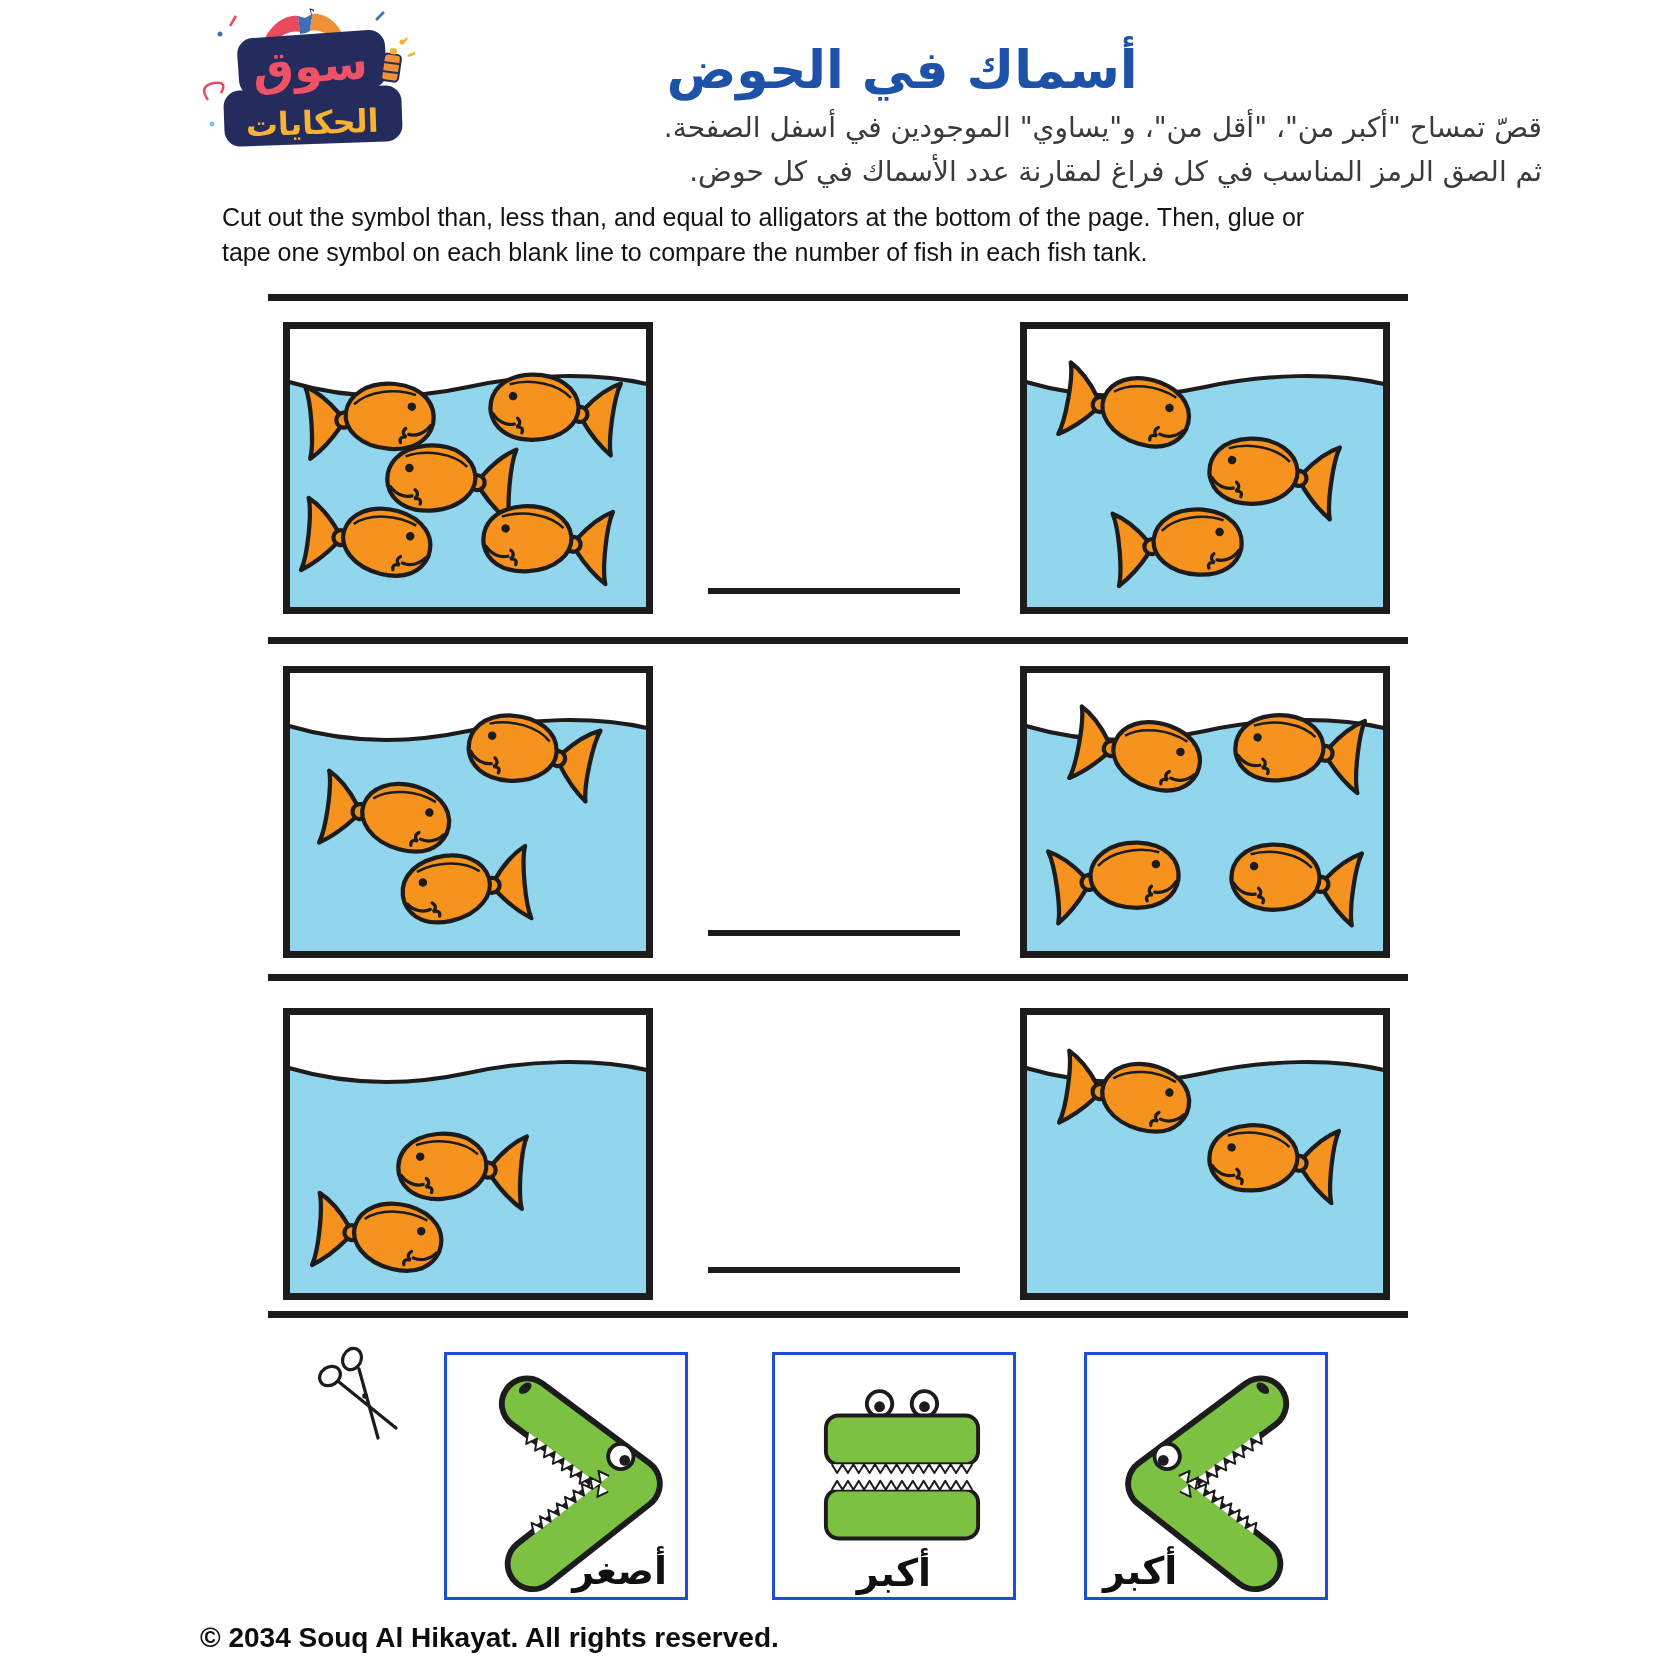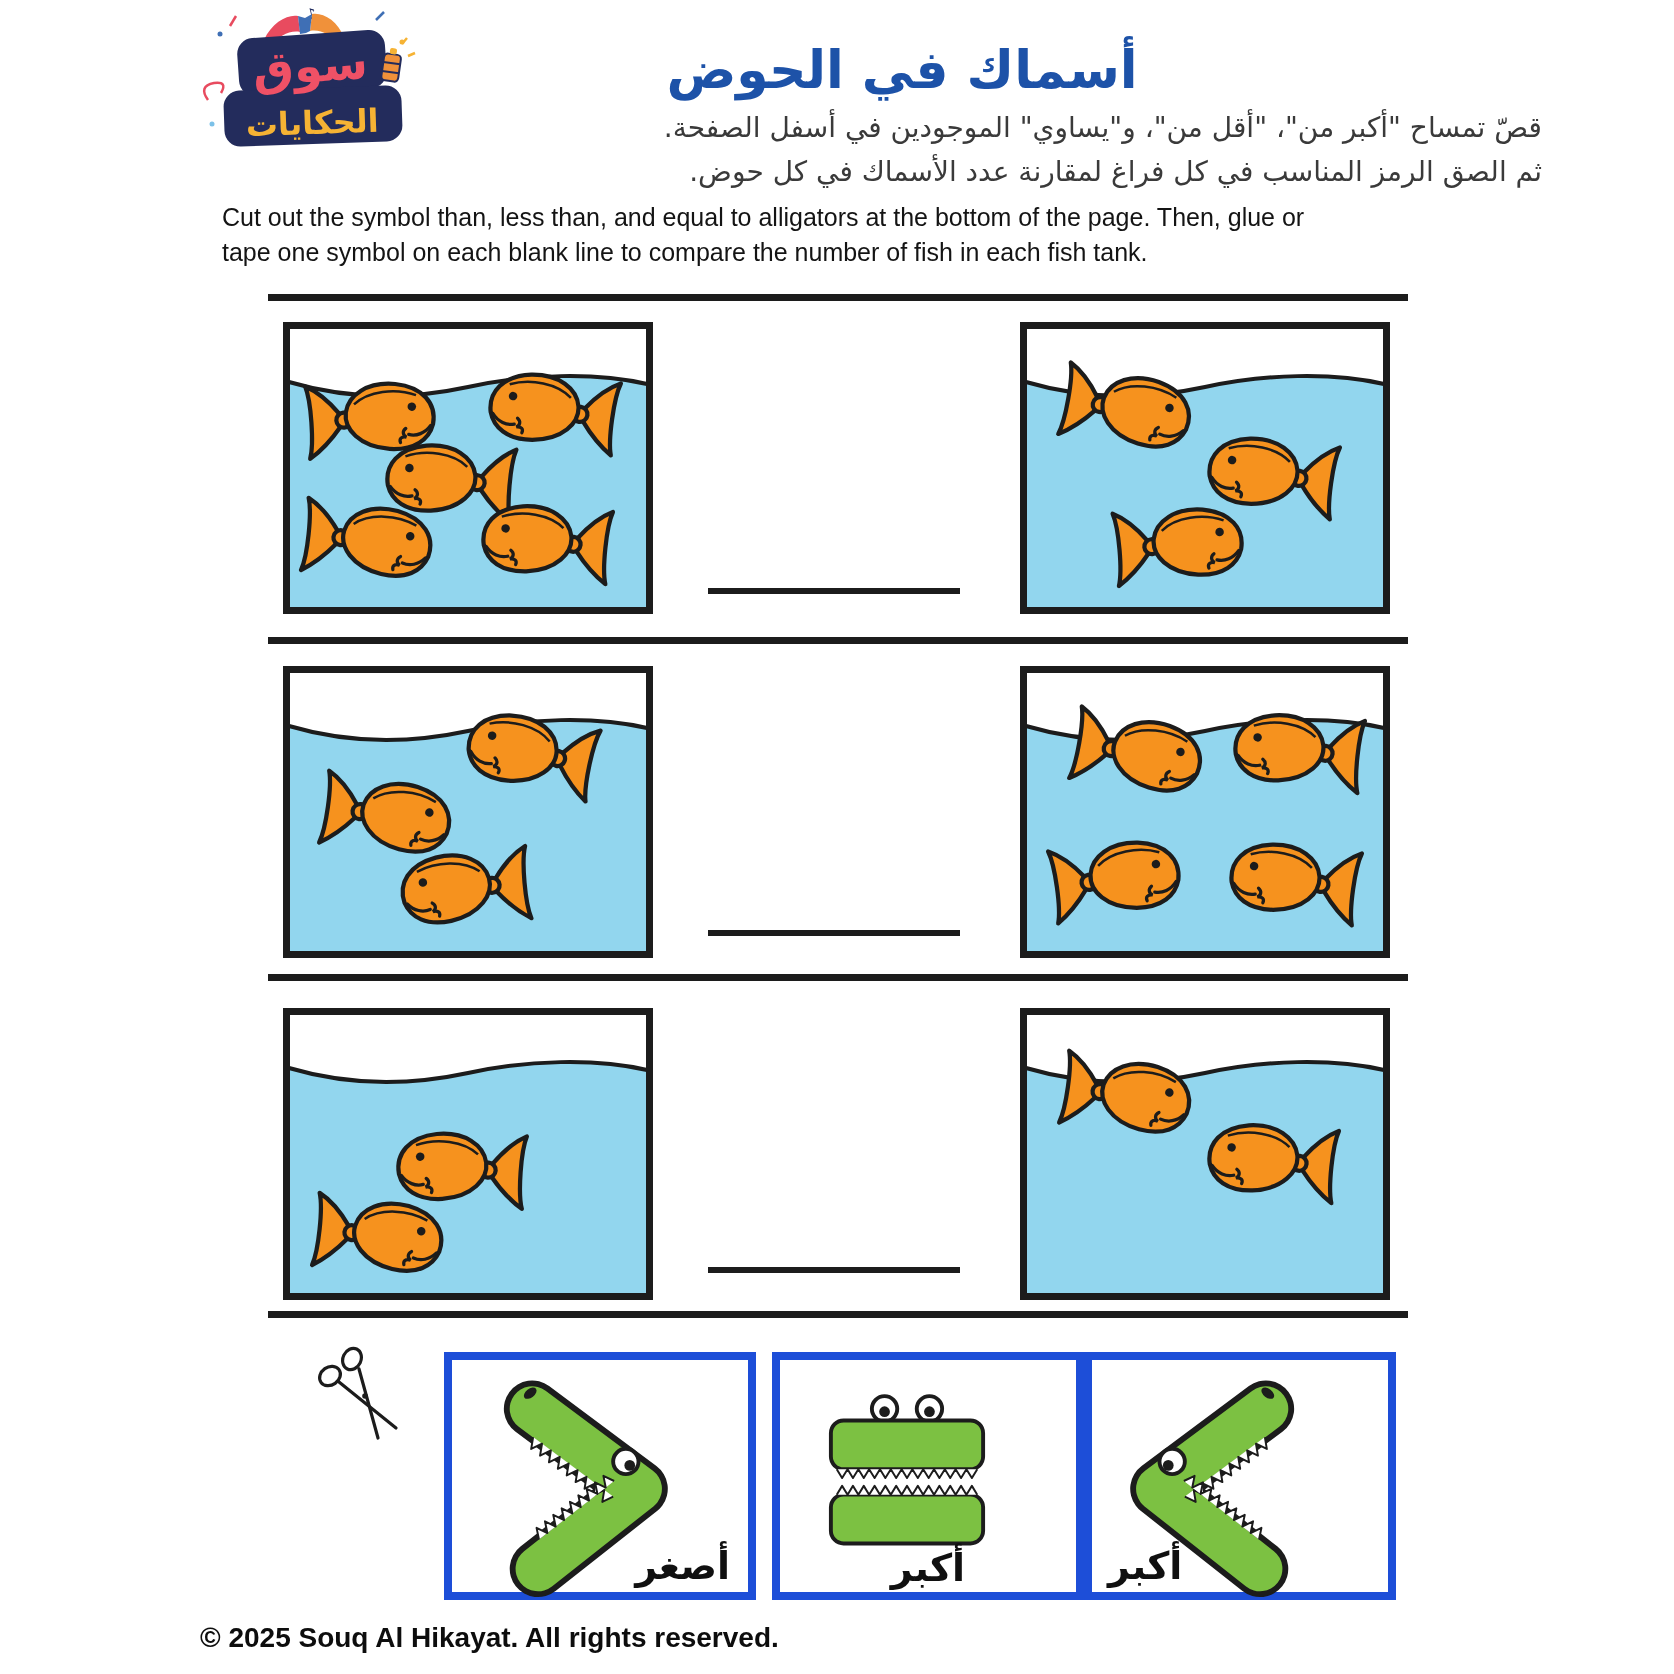--- a/index.html
+++ b/index.html
@@ -27,21 +27,21 @@
   .t-waveline{fill:none;stroke:#1c1c1c;stroke-width:4;}
   .t-border{fill:none;stroke:#1c1c1c;stroke-width:7;}
 
   
   .fish-part{fill:#f6921e;stroke:#1c1c1c;stroke-width:3.4;stroke-linejoin:round;}
   .fish-line{fill:none;stroke:#1c1c1c;stroke-width:2;}
   .fish-line2{fill:none;stroke:#1c1c1c;stroke-width:2.6;stroke-linecap:round;}
   .fish-eye{fill:#1c1c1c;}
 
   
-  .card{position:absolute;top:1352px;width:312px;height:248px;border:8px solid #1d4ed8;background:#fff;box-sizing:border-box;}
+  .card{position:absolute;top:1352px;width:244px;height:248px;border:3px solid #1d4ed8;background:#fff;box-sizing:border-box;}
   .card svg{position:absolute;left:0;top:0;width:254px;height:242px;}
   .lbl{position:absolute;font-size:38px;font-weight:bold;color:#101010;direction:rtl;}
   .card-1{left:444px;}  .card-1 .lbl{right:18px;bottom:4px;}
   .card-2{left:772px;}  .card-2 .lbl{left:50%;transform:translateX(-50%);bottom:2px;}
   .card-3{left:1084px;} .card-3 .lbl{left:16px;bottom:4px;}
 
   .g-out{fill:none;stroke:#1c1c1c;stroke-width:58;stroke-linecap:round;stroke-linejoin:round;}
   .g-in{fill:none;stroke:#7cc142;stroke-width:46;stroke-linecap:round;stroke-linejoin:round;}
   .teeth{fill:#ffffff;stroke:#1c1c1c;stroke-width:2;stroke-linejoin:round;}
   .g-eye{fill:#ffffff;stroke:#1c1c1c;stroke-width:4;}
@@ -387,15 +387,15 @@
       <path class="g-in" d="M 178,50 L 68,132 L 172,214"></path>
       <path class="teeth" d="M 95 140 L 106.1 145.4 L 104.1 133.2 L 115.2 138.7 L 113.2 126.4 L 124.3 131.9 L 122.3 119.7 L 133.5 125.1 L 131.4 112.9 L 142.6 118.3 L 140.6 106.1 L 151.7 111.5 L 149.7 99.3 L 160.8 104.8 L 158.8 92.6 L 169.9 98.0 L 167.9 85.8 L 179.0 91.2 L 177.0 79.0"></path>
       <path class="teeth" d="M 94 124 L 105.0 118.7 L 102.6 130.7 L 113.6 125.3 L 111.1 137.3 L 122.2 132.0 L 119.7 144.0 L 130.7 138.7 L 128.2 150.7 L 139.3 145.3 L 136.8 157.3 L 147.8 152.0 L 145.3 164.0 L 156.4 158.7 L 153.9 170.7 L 164.9 165.3 L 162.4 177.3 L 173.5 172.0 L 171.0 184.0"></path>
       <ellipse class="g-nostril" cx="180" cy="34" rx="7.5" ry="4.5" transform="rotate(38 180 34)"></ellipse>
       <circle class="g-eye" cx="82" cy="104" r="13"></circle>
       <circle class="g-pupil" cx="78" cy="108" r="5.5"></circle>
     </svg>
     <span class="lbl">أكبر</span>
   </div>
 
-  <div class="footer">© 2025 Souq Al Hikayat. All rights reserved.</div>
+  <div class="footer">© 2034 Souq Al Hikayat. All rights reserved.</div>
 
 </div>
 
 </body></html>

